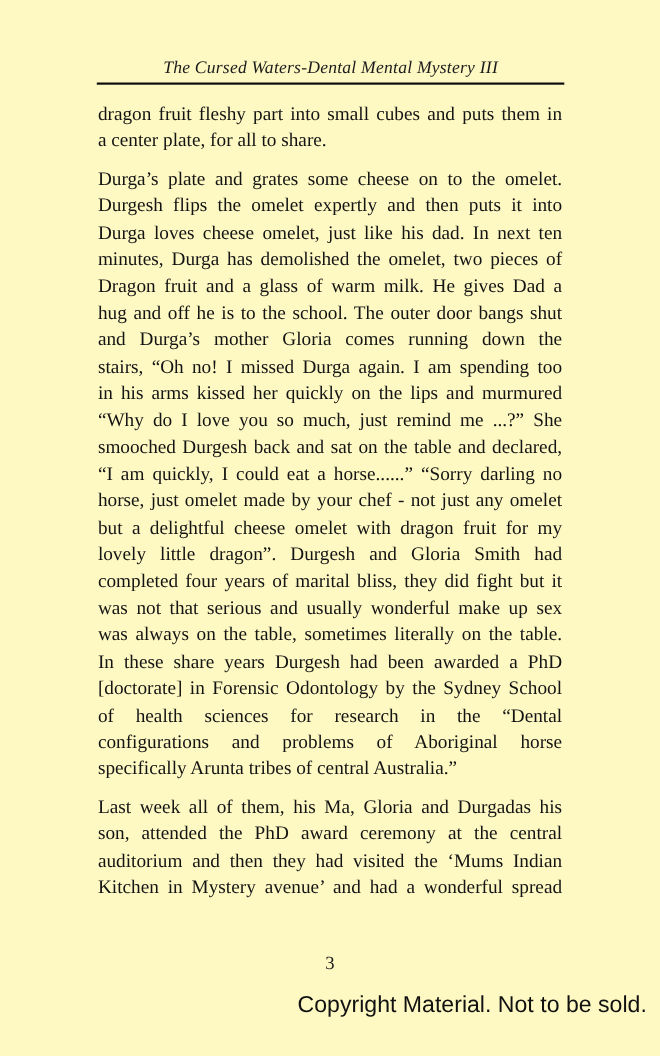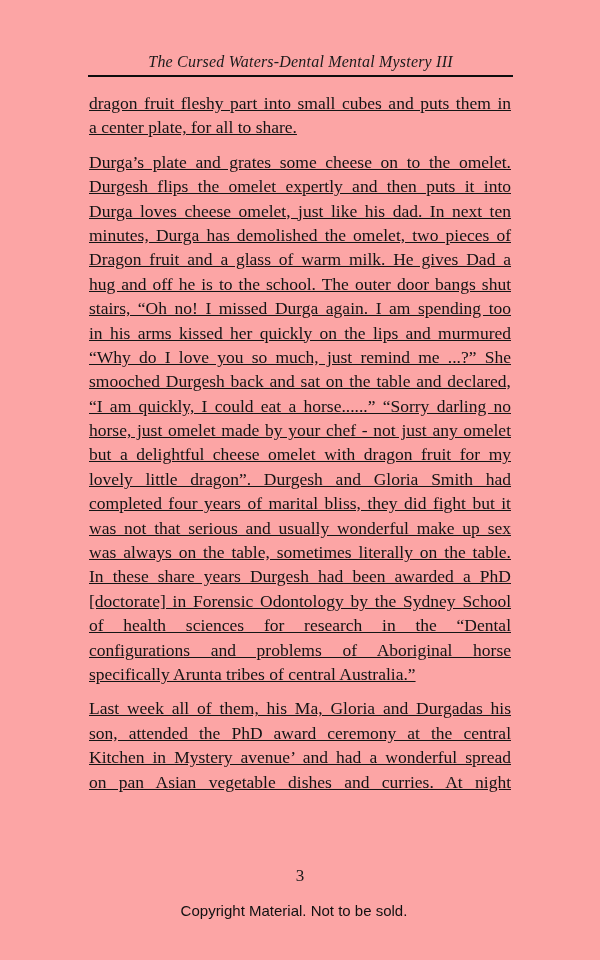--- a/index.html
+++ b/index.html
@@ -8,21 +8,21 @@
     background: #fefefe;
     font-family: "Liberation Serif", "DejaVu Serif", serif;
     color: #161616;
     position: relative;
     overflow: hidden;
   }
   .book-page {
     position: absolute;
     left: 0; top: 0;
     width: 600px; height: 960px;
-    background: #fca5a5;
+    background: #fef9c3;
   }
   .running-header {
     position: absolute;
     left: 88px; top: 52px;
     width: 425px;
     text-align: center;
     font-style: italic;
     font-size: 16px;
     line-height: 20px;
     color: #1b1b1b;
@@ -45,38 +45,37 @@
   }
   .paragraph { margin-bottom: 10px; }
   .paragraph:last-child { margin-bottom: 0; }
   .line {
     text-align: justify;
     text-align-last: justify;
     text-justify: inter-word;
     white-space: normal;
     height: 24.4px;
     overflow: visible;
-    text-decoration: underline;
   }
   .line-end { text-align-last: left; }
   .page-number {
     position: absolute;
     left: 0; top: 866px;
     width: 600px;
     text-align: center;
     font-size: 17px;
     color: #1a1a1a;
   }
   .copyright-notice {
     position: absolute;
     left: 0; top: 902px;
     width: 588px;
-    text-align: center;
+    text-align: right;
     font-family: "Liberation Sans", "DejaVu Sans", sans-serif;
-    font-size: 15px;
+    font-size: 21px;
     color: #111111;
   }
 </style>
 </head>
 <body>
 
 <div class="book-page">
   <div class="running-header">The Cursed Waters-Dental Mental Mystery III</div>
   <div class="header-rule"></div>
 
@@ -85,40 +84,41 @@
         <div class="line">dragon fruit fleshy part into small cubes and puts them in</div>
         <div class="line line-end">a center plate, for all to share.</div>
       </div>
       <div class="paragraph">
         <div class="line">Durga’s plate and grates some cheese on to the omelet.</div>
         <div class="line">Durgesh flips the omelet expertly and then puts it into</div>
         <div class="line">Durga loves cheese omelet, just like his dad. In next ten</div>
         <div class="line">minutes, Durga has demolished the omelet, two pieces of</div>
         <div class="line">Dragon fruit and a glass of warm milk. He gives Dad a</div>
         <div class="line">hug and off he is to the school. The outer door bangs shut</div>
+        <div class="line">and Durga’s mother Gloria comes running down the</div>
         <div class="line">stairs, “Oh no! I missed Durga again. I am spending too</div>
         <div class="line">in his arms kissed her quickly on the lips and murmured</div>
         <div class="line">“Why do I love you so much, just remind me ...?” She</div>
         <div class="line">smooched Durgesh back and sat on the table and declared,</div>
         <div class="line">“I am quickly, I could eat a horse......” “Sorry darling no</div>
         <div class="line">horse, just omelet made by your chef - not just any omelet</div>
         <div class="line">but a delightful cheese omelet with dragon fruit for my</div>
         <div class="line">lovely little dragon”. Durgesh and Gloria Smith had</div>
         <div class="line">completed four years of marital bliss, they did fight but it</div>
         <div class="line">was not that serious and usually wonderful make up sex</div>
         <div class="line">was always on the table, sometimes literally on the table.</div>
         <div class="line">In these share years Durgesh had been awarded a PhD</div>
         <div class="line">[doctorate] in Forensic Odontology by the Sydney School</div>
         <div class="line">of health sciences for research in the “Dental</div>
         <div class="line">configurations and problems of Aboriginal horse</div>
         <div class="line line-end">specifically Arunta tribes of central Australia.”</div>
       </div>
       <div class="paragraph">
         <div class="line">Last week all of them, his Ma, Gloria and Durgadas his</div>
         <div class="line">son, attended the PhD award ceremony at the central</div>
+        <div class="line">auditorium and then they had visited the ‘Mums Indian</div>
         <div class="line">Kitchen in Mystery avenue’ and had a wonderful spread</div>
-        <div class="line">on pan Asian vegetable dishes and curries. At night</div>
       </div>
     </div>
 
   <div class="page-number">3</div>
   <div class="copyright-notice">Copyright Material. Not to be sold.</div>
 </div>
 
 </body></html>

